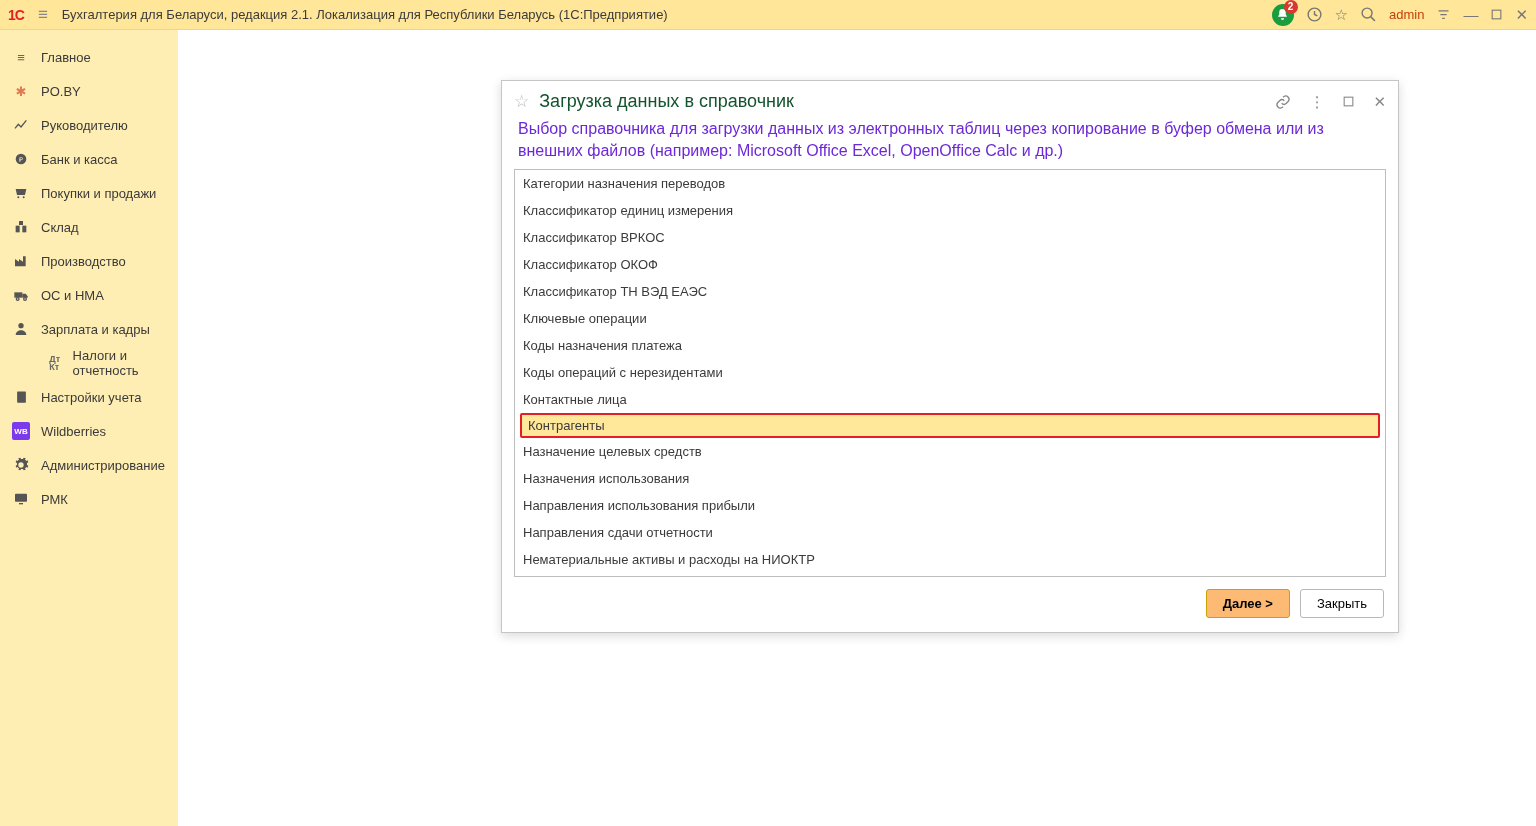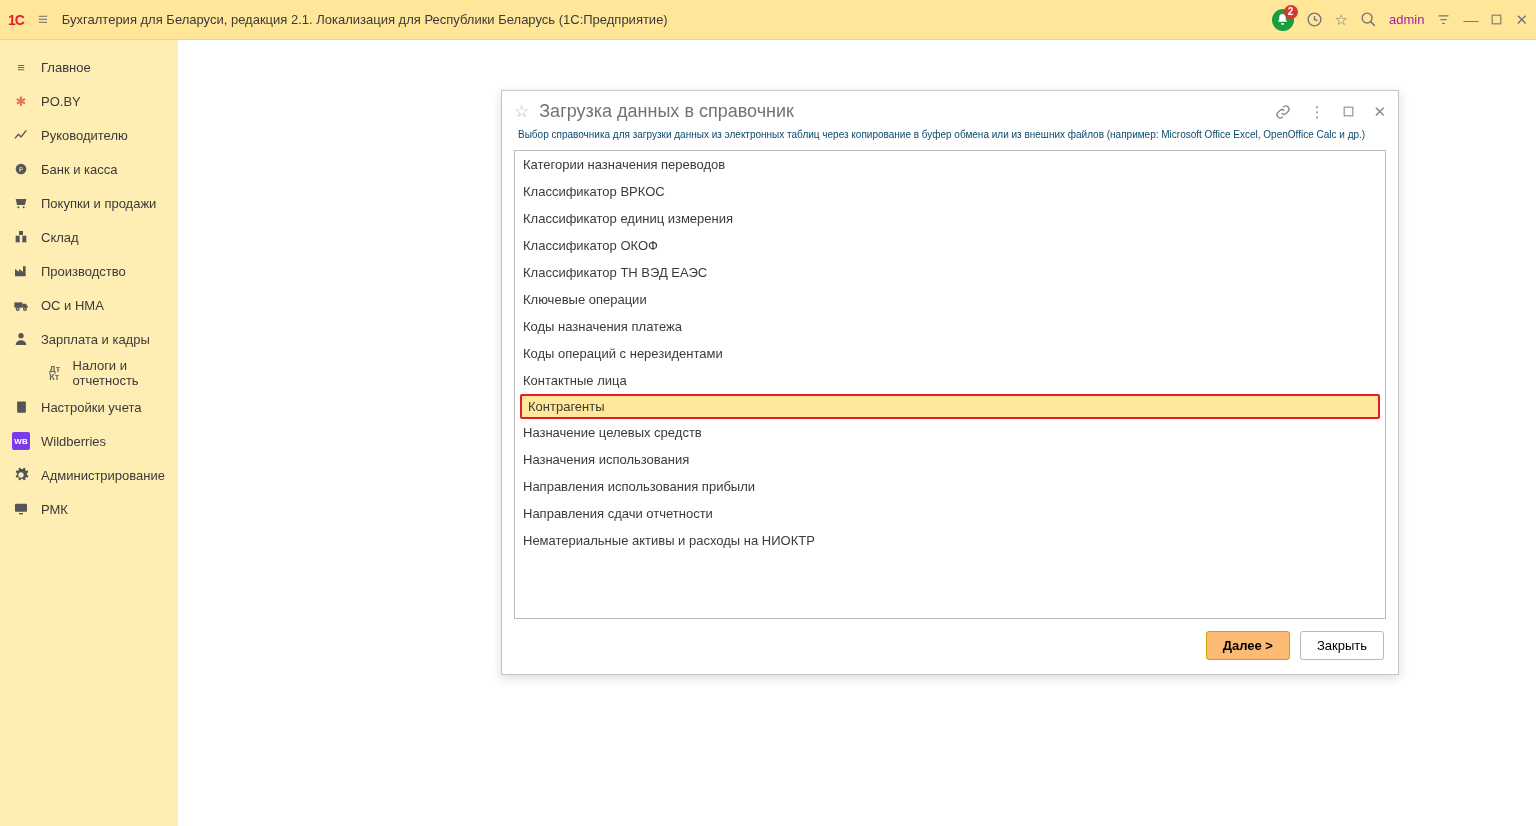--- a/index.html
+++ b/index.html
@@ -1,39 +1,39 @@
 <!DOCTYPE html>
 <html><head>
 <meta charset="utf-8">
 <style>
   * { box-sizing: border-box; margin: 0; padding: 0; }
   html, body { width: 1536px; height: 826px; font-family: Arial, sans-serif; font-size: 13px; background: #fff; overflow: hidden; }
-  .titlebar { display: flex; align-items: center; height: 40px; background: #ffe699; border-bottom: 1px solid #d8d6c2; padding: 0 8px; gap: 8px; }
+  .titlebar { display: flex; align-items: center; height: 30px; background: #ffe699; border-bottom: 1px solid #d8d6c2; padding: 0 8px; gap: 8px; }
   .logo-1c { color: #e31e24; font-weight: bold; font-size: 14px; letter-spacing: -1px; }
   .titlebar .burger { color: #888; font-size: 17px; margin-left: 6px; }
   .titlebar .title { flex: 1; color: #3b3b3b; font-size: 13px; margin-left: 6px; }
   .titlebar .tb-right { display: flex; align-items: center; gap: 12px; }
   .titlebar .tb-icon { color: #777; font-size: 15px; cursor: pointer; }
   .bell-wrap { position: relative; width: 22px; height: 22px; border-radius: 50%; background: #1a9c3f; display: flex; align-items: center; justify-content: center; }
   .bell-wrap svg { fill: #fff; width: 13px; height: 13px; }
   .badge { position: absolute; top: -4px; right: -4px; background: #d63a2e; color: #fff; border-radius: 50%; font-size: 10px; width: 14px; height: 14px; line-height: 14px; text-align: center; font-weight: bold; }
-  .tb-user { color: #a21caf; font-size: 13px; }
+  .tb-user { color: #c2410c; font-size: 13px; }
   .workzone { display: flex; height: calc(100% - 30px); }
   .sidebar { width: 178px; background: #ffeeb3; padding-top: 10px; }
   .sidebar-item { display: flex; align-items: center; height: 34px; padding: 0 12px; color: #3a3a3a; cursor: pointer; gap: 11px; }
   .sidebar-item .s-icon { width: 18px; height: 18px; display: flex; align-items: center; justify-content: center; color: #666; }
   .sidebar-item .s-icon.wb { background: #7c3aed; color: #fff; font-size: 8px; font-weight: bold; border-radius: 2px; }
   .content { flex: 1; background: #fff; position: relative; }
   .dialog { position: absolute; left: 323px; top: 50px; width: 898px; background: #fff; border: 1px solid #c5c5c5; box-shadow: 0 3px 10px rgba(0,0,0,.15); }
   .dlg-header { display: flex; align-items: center; padding: 10px 12px 6px 12px; gap: 10px; }
   .dlg-star { color: #bbb; font-size: 17px; cursor: pointer; }
-  .dlg-title { flex: 1; font-size: 18px; color: #737373; }
+  .dlg-title { flex: 1; font-size: 18px; color: #14532d; }
   .dlg-hdr-icon { color: #888; font-size: 15px; cursor: pointer; margin-left: 8px; }
-  .dlg-caption { padding: 0 16px 8px 16px; color: #0c4a6e; font-size: 10px; line-height: 1.35; }
-  .listbox-wrap { margin: 0 12px; border: 1px solid #bdbdbd; height: 469px; position: relative; overflow-y: scroll; }
+  .dlg-caption { padding: 0 16px 8px 16px; color: #6d28d9; font-size: 16px; line-height: 1.35; }
+  .listbox-wrap { margin: 0 12px; border: 1px solid #bdbdbd; height: 408px; position: relative; overflow-y: scroll; }
   .listbox-wrap::-webkit-scrollbar { width: 16px; }
   .listbox-wrap::-webkit-scrollbar-track { background: #f3f3f3; }
   .listbox-wrap::-webkit-scrollbar-thumb { background: #c0c0c0; border: 3px solid #f3f3f3; border-radius: 8px; }
   .listbox-wrap::-webkit-scrollbar-button { background: #f3f3f3; height: 14px; }
   .list-item { padding: 5px 8px; color: #3b3b3b; cursor: pointer; border-top: 1px solid transparent; border-bottom: 1px solid transparent; }
   .list-item.selected { background: #ffe89a; border: 2px solid #e31e24; border-radius: 2px; margin: 0 5px; padding: 3px 6px; }
   .dlg-buttons { display: flex; justify-content: flex-end; gap: 10px; padding: 12px 14px 14px 14px; }
   .btn { border: 1px solid #b8b8b8; background: #fff; padding: 6px 16px; font-size: 13px; cursor: pointer; border-radius: 3px; }
   .btn.primary { background: #fdba74; font-weight: bold; border-color: #c9a400; }
   svg { display: block; }
@@ -204,22 +204,22 @@
         <span class="dlg-hdr-icon">
           <svg width="13" height="13" viewBox="0 0 24 24" fill="none" stroke="#888" stroke-width="2">
               <rect x="4" y="4" width="16" height="16"></rect>
             </svg>
         </span>
         <span class="dlg-hdr-icon">✕</span>
       </div>
       <div class="dlg-caption">Выбор справочника для загрузки данных из электронных таблиц через копирование в буфер обмена или из внешних файлов (например: Microsoft Office Excel, OpenOffice Calc и др.)</div>
       <div class="listbox-wrap" id="listbox">
           <div class="list-item">Категории назначения переводов</div>
+          <div class="list-item">Классификатор единиц измерения</div>
           <div class="list-item">Классификатор ВРКОС</div>
-          <div class="list-item">Классификатор единиц измерения</div>
           <div class="list-item">Классификатор ОКОФ</div>
           <div class="list-item">Классификатор ТН ВЭД ЕАЭС</div>
           <div class="list-item">Ключевые операции</div>
           <div class="list-item">Коды назначения платежа</div>
           <div class="list-item">Коды операций с нерезидентами</div>
           <div class="list-item">Контактные лица</div>
           <div class="list-item selected">Контрагенты</div>
           <div class="list-item">Назначение целевых средств</div>
           <div class="list-item">Назначения использования</div>
           <div class="list-item">Направления использования прибыли</div>

